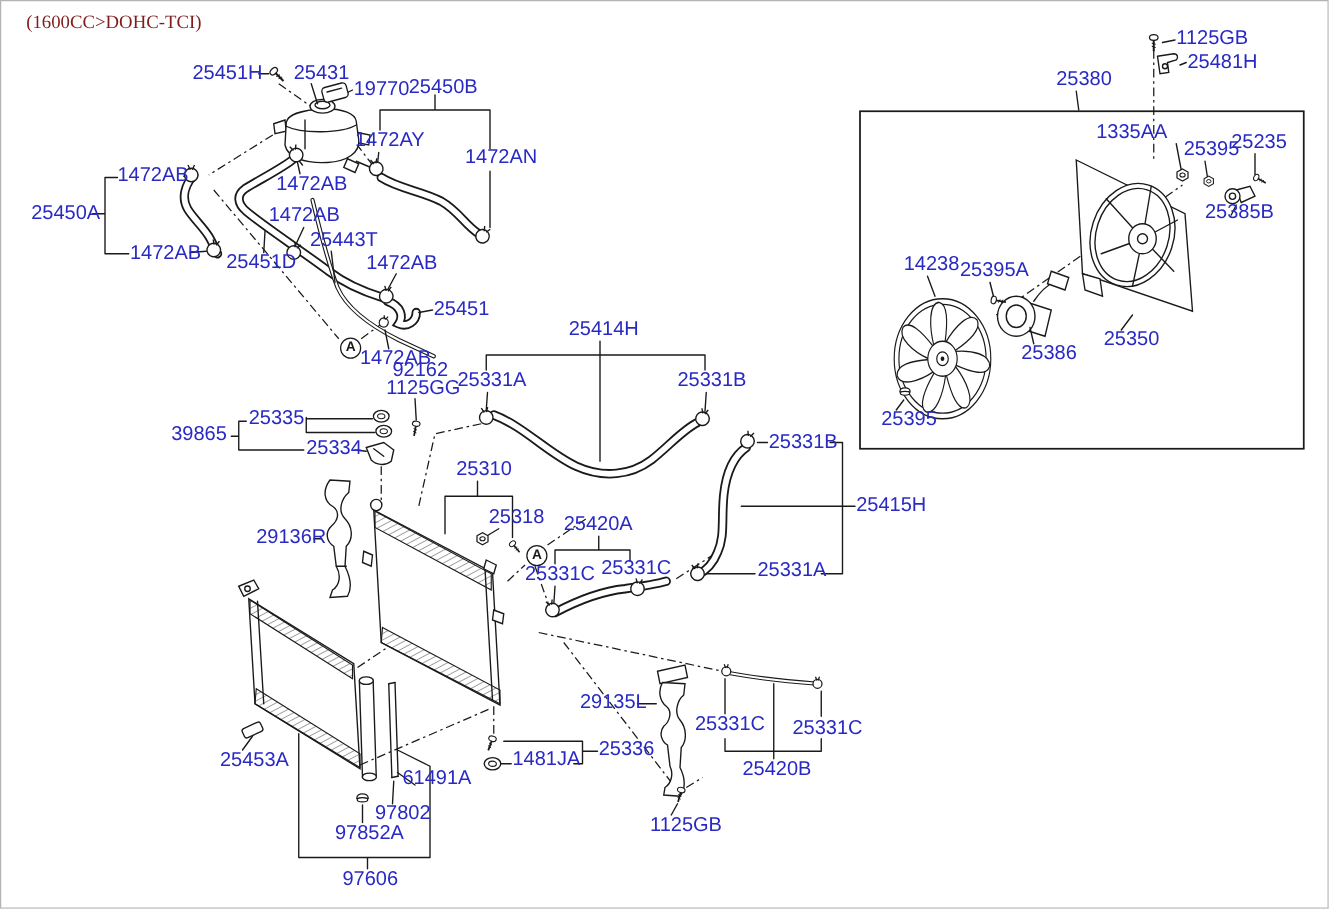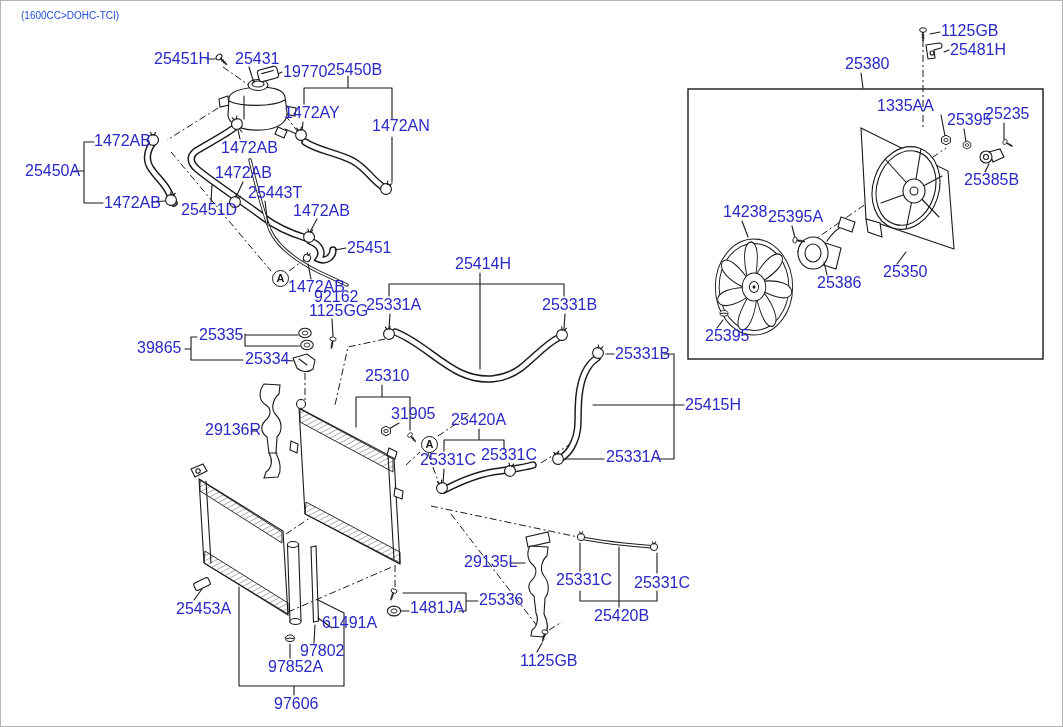--- a/index.html
+++ b/index.html
@@ -7,21 +7,21 @@
     position:relative;width:1063px;height:727px;background:#ffffff;
     border:1px solid #b4b4b4;box-sizing:border-box;overflow:hidden;
     font-family:"Liberation Sans",sans-serif;
   }
   svg.art{position:absolute;left:0;top:0;}
   .pl{
     position:absolute;font-size:16px;line-height:16px;white-space:nowrap;
     color:#2929c4;letter-spacing:0px;
   }
   .title{
-    position:absolute;left:20px;top:9px;font-size:10px;color:#1d4ed8;
+    position:absolute;left:20px;top:9px;font-size:15px;color:#7f1d1d;font-family:Liberation Serif, serif;
   }
   .acircle{
     position:absolute;width:17px;height:17px;border:1.4px solid #1a1a1a;
     border-radius:50%;box-sizing:border-box;text-align:center;
     font-size:11px;line-height:14px;color:#1a1a1a;background:#fff;font-weight:bold;
   }
   .ln{stroke:#1a1a1a;stroke-width:1.1;fill:none;stroke-linecap:round;}
   .part{stroke:#1a1a1a;stroke-width:1.1;fill:#ffffff;}
   .dash{stroke:#1a1a1a;stroke-width:1;fill:none;stroke-dasharray:7 3 2 3;}
   .ho{stroke:#1a1a1a;stroke-width:7.5;fill:none;stroke-linecap:round;}
@@ -341,21 +341,21 @@
 <div class="pl" style="left:198px;top:326px">25335</div>
 <div class="pl" style="left:136px;top:339px">39865</div>
 <div class="pl" style="left:244px;top:350px">25334</div>
 <div class="pl" style="left:365px;top:296px">25331A</div>
 <div class="pl" style="left:454px;top:255px">25414H</div>
 <div class="pl" style="left:541px;top:296px">25331B</div>
 <div class="pl" style="left:614px;top:345px">25331B</div>
 <div class="pl" style="left:684px;top:396px">25415H</div>
 <div class="pl" style="left:605px;top:448px">25331A</div>
 <div class="pl" style="left:364px;top:367px">25310</div>
-<div class="pl" style="left:390px;top:405px">31905</div>
+<div class="pl" style="left:390px;top:405px">25318</div>
 <div class="pl" style="left:450px;top:411px">25420A</div>
 <div class="pl" style="left:419px;top:451px">25331C</div>
 <div class="pl" style="left:480px;top:446px">25331C</div>
 <div class="pl" style="left:204px;top:421px">29136R</div>
 <div class="pl" style="left:175px;top:600px">25453A</div>
 <div class="pl" style="left:321px;top:614px">61491A</div>
 <div class="pl" style="left:299px;top:642px">97802</div>
 <div class="pl" style="left:267px;top:658px">97852A</div>
 <div class="pl" style="left:273px;top:695px">97606</div>
 <div class="pl" style="left:463px;top:553px">29135L</div>
@@ -364,20 +364,20 @@
 <div class="pl" style="left:555px;top:571px">25331C</div>
 <div class="pl" style="left:633px;top:574px">25331C</div>
 <div class="pl" style="left:593px;top:607px">25420B</div>
 <div class="pl" style="left:519px;top:652px">1125GB</div>
 <div class="pl" style="left:844px;top:55px">25380</div>
 <div class="pl" style="left:940px;top:22px">1125GB</div>
 <div class="pl" style="left:949px;top:41px">25481H</div>
 <div class="pl" style="left:876px;top:97px">1335AA</div>
 <div class="pl" style="left:946px;top:111px">25395</div>
 <div class="pl" style="left:984px;top:105px">25235</div>
-<div class="pl" style="left:963px;top:171px">25385B</div>
+<div class="pl" style="left:963px;top:161px">25385B</div>
 <div class="pl" style="left:722px;top:203px">14238</div>
 <div class="pl" style="left:767px;top:208px">25395A</div>
 <div class="pl" style="left:816px;top:274px">25386</div>
 <div class="pl" style="left:882px;top:263px">25350</div>
 <div class="pl" style="left:704px;top:327px">25395</div>
 
 </div>
 
 </body></html>

